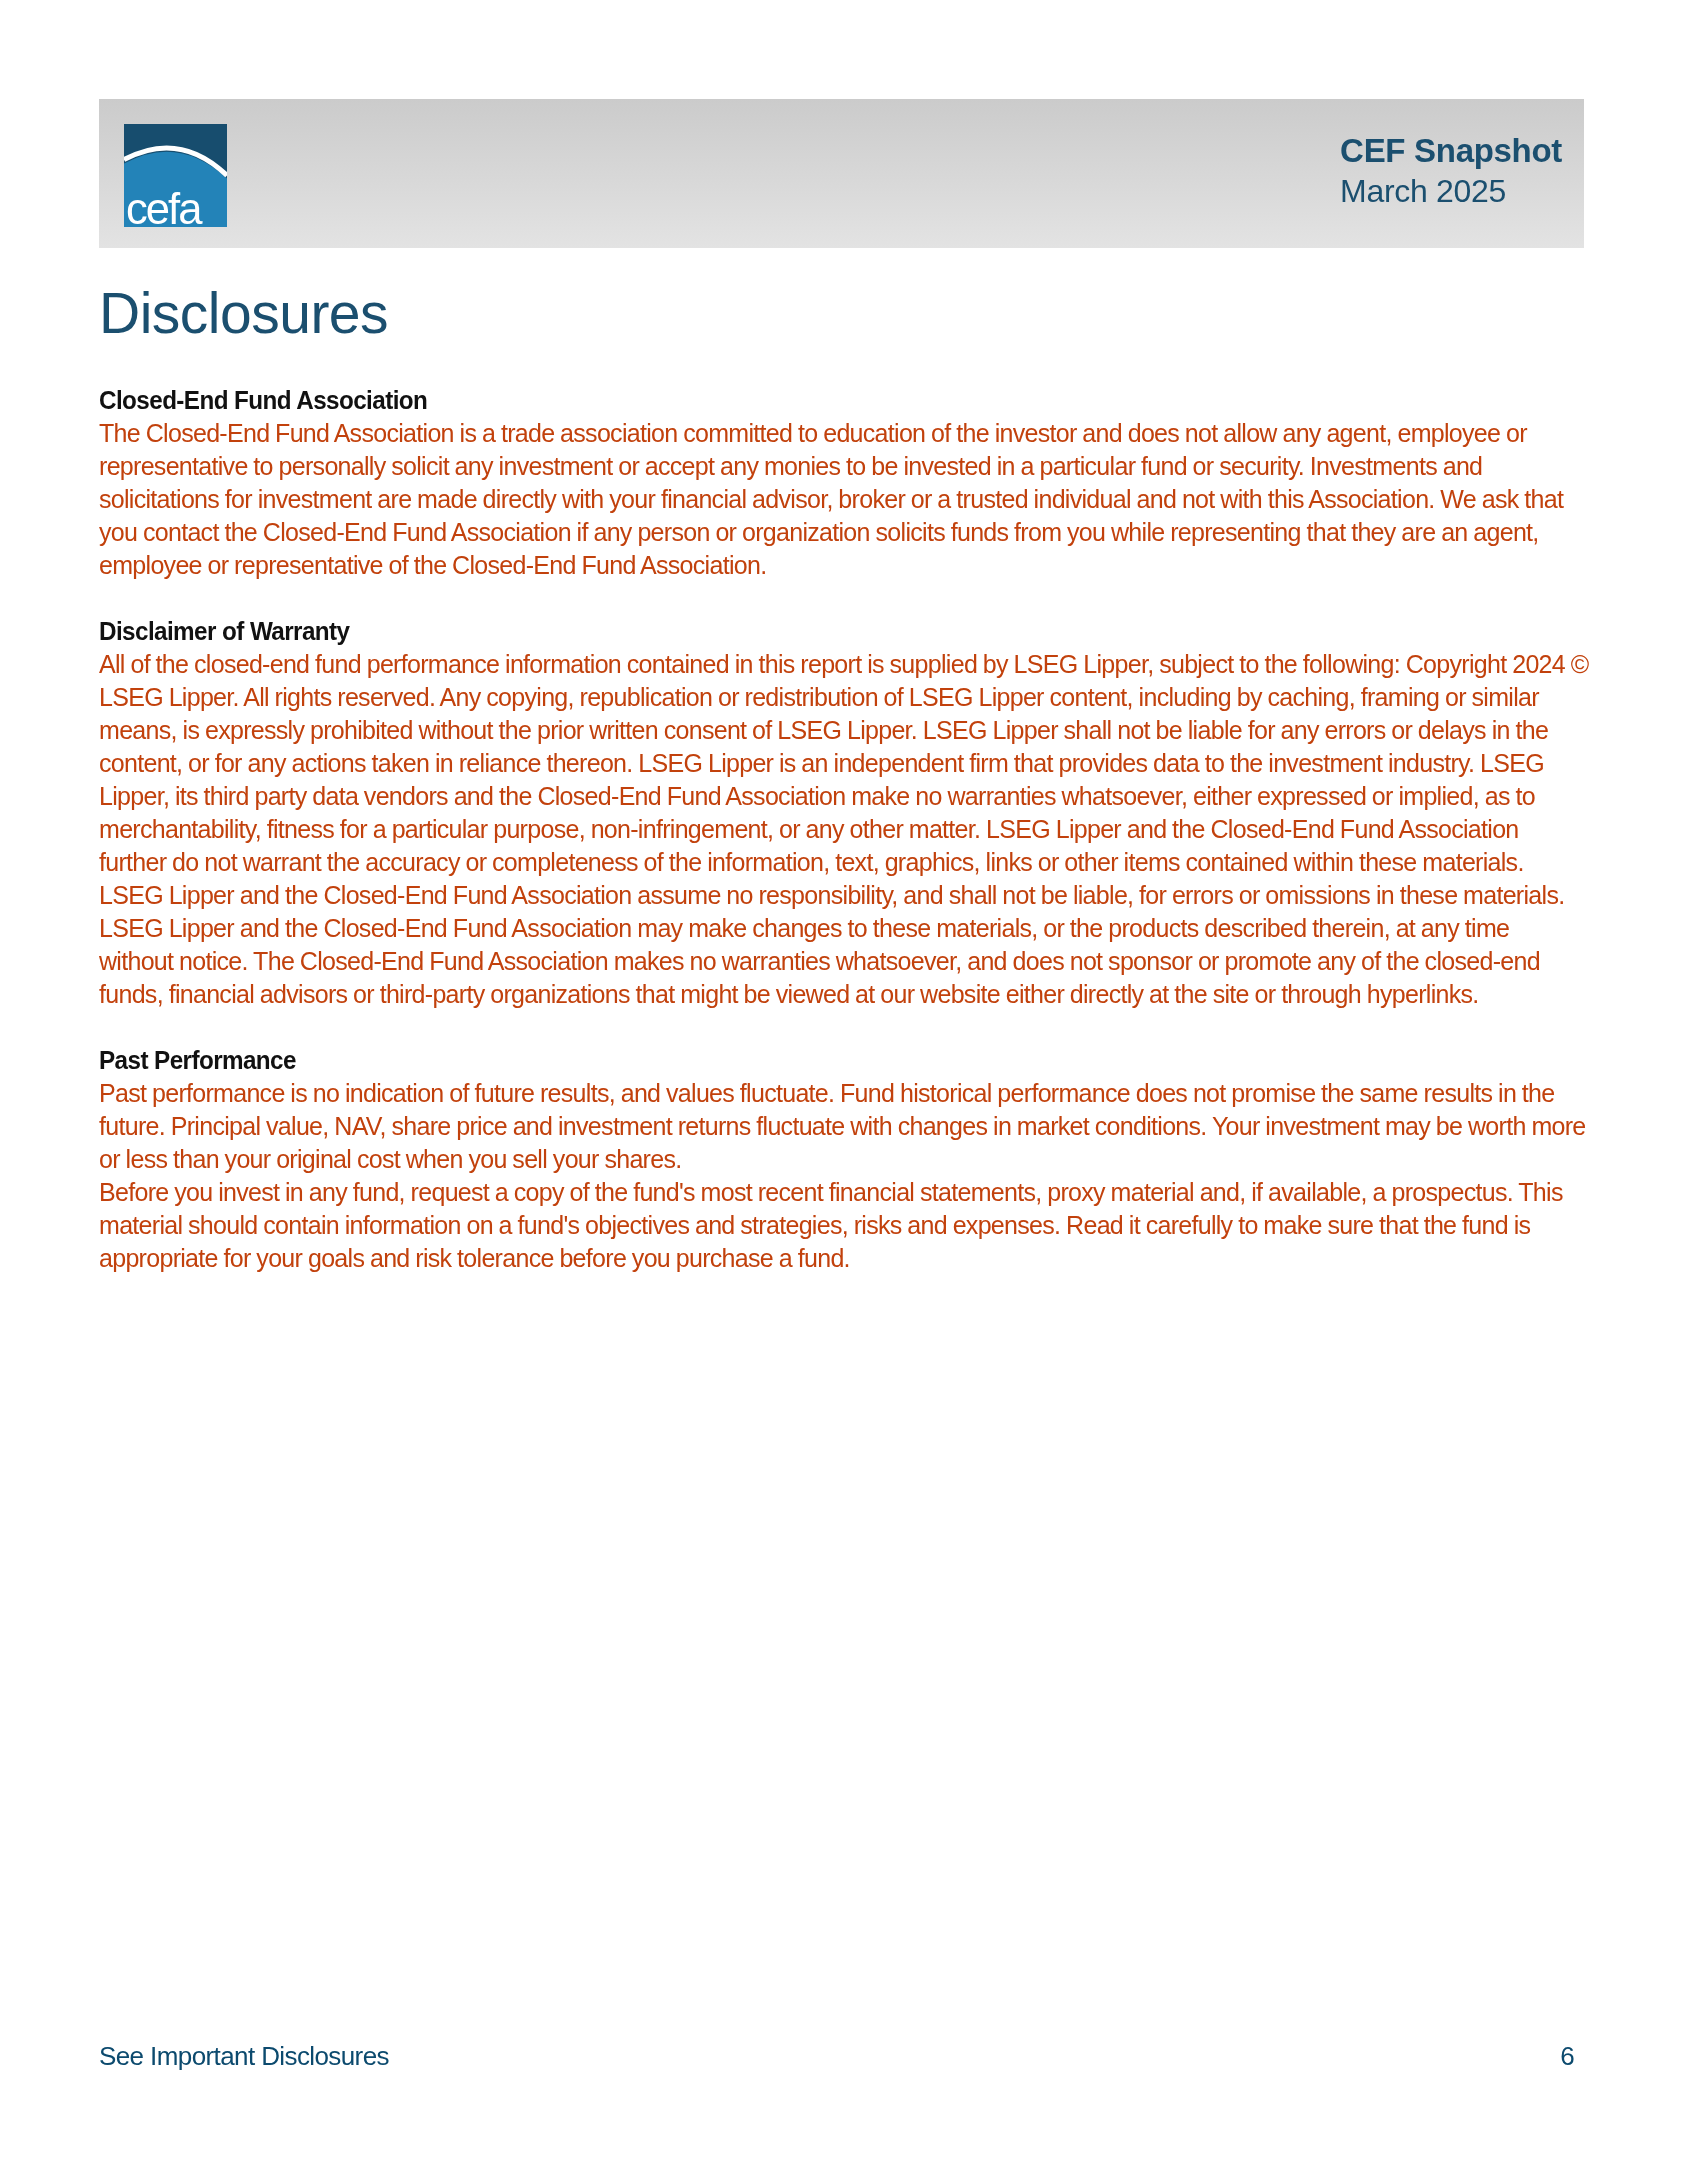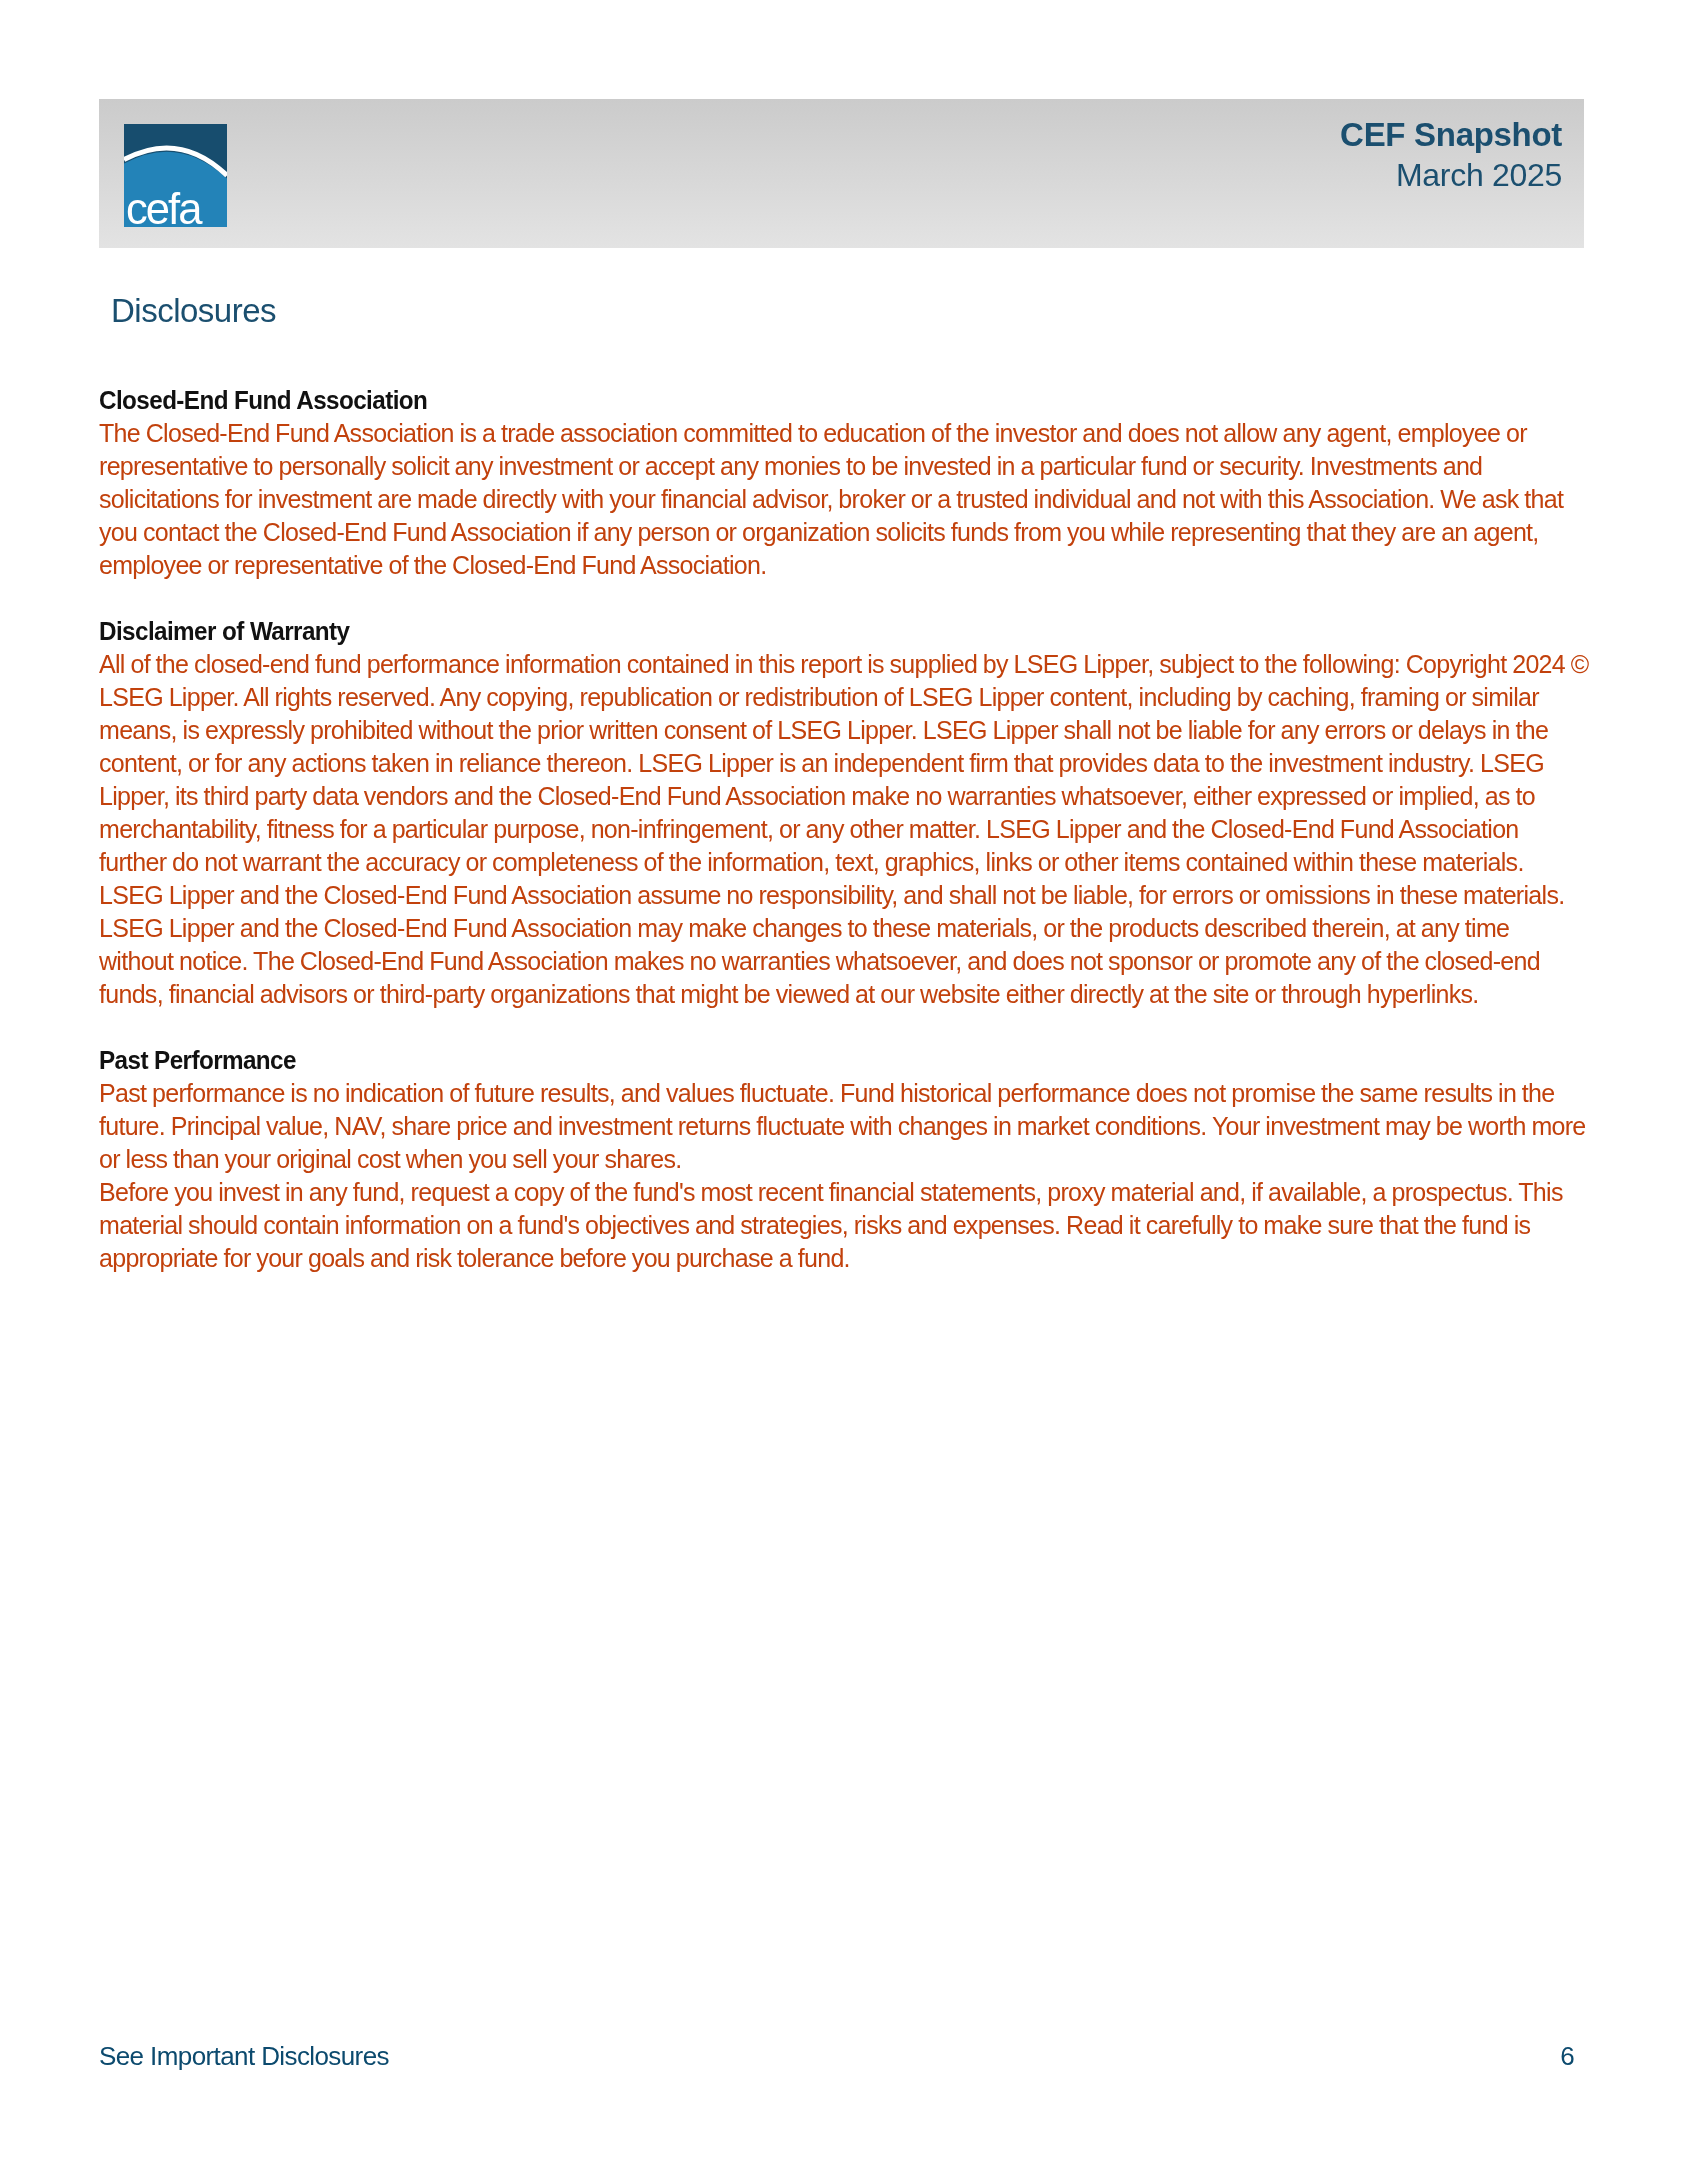--- a/index.html
+++ b/index.html
@@ -1,25 +1,25 @@
 <!DOCTYPE html>
 <html><head>
 <meta charset="utf-8">
 <style>
   html, body { margin: 0; padding: 0; background: #ffffff; }
   body { width: 1683px; height: 2178px; position: relative; overflow: hidden;
          font-family: "Liberation Sans", sans-serif; color: #111; }
   .header-band { position: absolute; left: 99px; top: 99px; width: 1485px; height: 149px;
                  background: linear-gradient(#cbcbcb, #e3e3e3); }
   .logo { position: absolute; left: 25px; top: 25px; width: 103px; height: 103px; }
-  .header-text { position: absolute; right: 22px; top: 16px; text-align: right; color: #1b4f6f; }
+  .header-text { position: absolute; right: 22px; top: 32px; text-align: left; color: #1b4f6f; }
   .header-title { font-size: 33px; font-weight: bold; line-height: 40px; letter-spacing: -0.3px; }
   .header-date { font-size: 32px; line-height: 40px; letter-spacing: -0.3px; }
-  .page-title { position: absolute; left: 99px; top: 280px; font-size: 33px; color: #1b4f6f;
-                letter-spacing: -0.5px; margin: 12px; font-weight: normal; }
+  .page-title { position: absolute; left: 99px; top: 280px; font-size: 57px; color: #1b4f6f;
+                letter-spacing: -0.5px; margin: 0; font-weight: normal; }
   .content { position: absolute; left: 99px; top: 384px; width: 1490px; }
   .section { margin-bottom: 33px; }
   .section-heading { font-size: 25px; font-weight: bold; line-height: 33px; margin: 0;
                      letter-spacing: -0.6px; transform: scaleX(0.97); transform-origin: left; }
   .section-body { font-size: 25px; line-height: 33px; margin: 0; letter-spacing: -0.7px;
                   word-spacing: -0.5px; color: #c2410c; }
   .footer { position: absolute; left: 99px; top: 2041px; width: 1475px; font-size: 26px;
             color: #0c4a6e; letter-spacing: -0.6px; display: flex; justify-content: space-between; }
 </style>
 </head>

